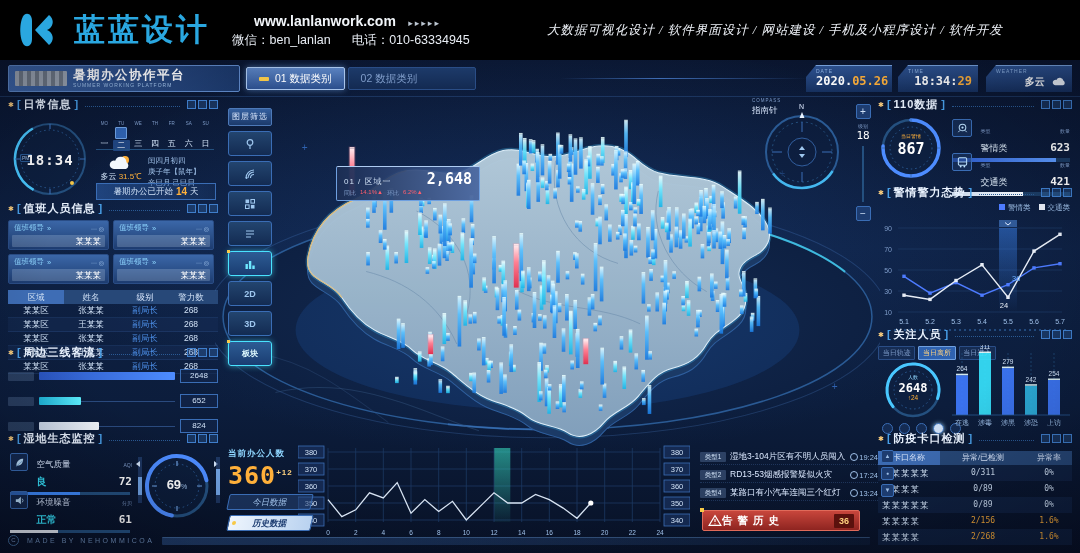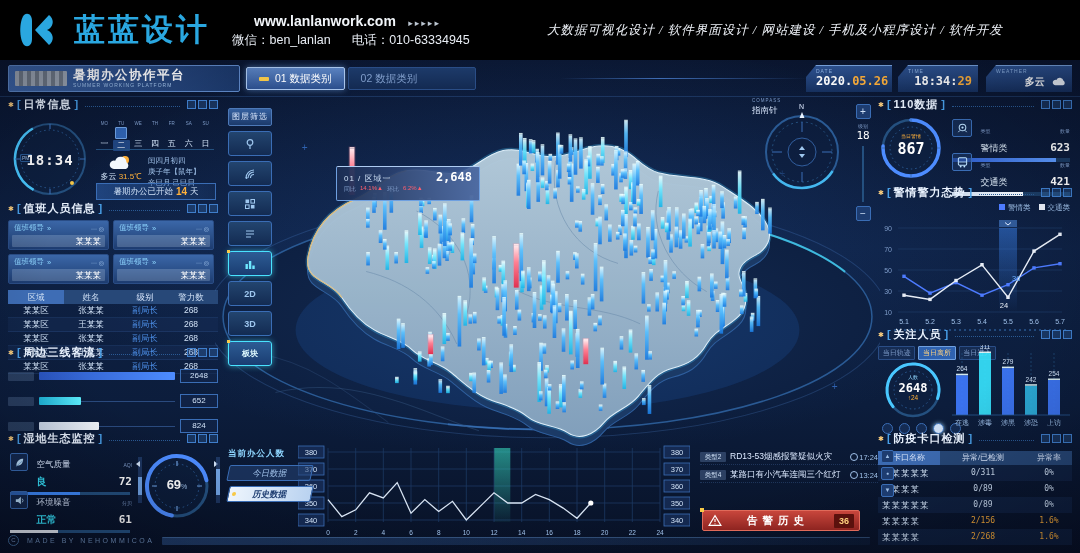--- a/index.html
+++ b/index.html
@@ -127,21 +127,21 @@
   .cmp-cn{position:absolute;left:2px;top:7px;color:#dce9ff;font-size:8.5px;}
   .zoomctl{position:absolute;left:854px;top:44px;width:18px;text-align:center;}
   .zbtn{width:15px;height:15px;box-sizing:border-box;border:1px solid #3a6db5;background:#1d3c70;color:#cfe0f5;font-size:10px;line-height:13px;margin:0 auto;border-radius:2px;}
   .zlv-l{color:#7f9cc9;font-size:5px;margin-top:4px;}
   .zlv{color:#fff;font-size:11px;font-family:"DejaVu Sans Mono",monospace;}
   .ztrack{width:2px;height:56px;background:#24507f;margin:4px auto;}
   
   .maptip{position:absolute;left:336px;top:106px;width:144px;height:35px;background:linear-gradient(90deg,rgba(28,46,84,.94),rgba(66,96,156,.88));border:1px solid #6fa0e0;border-top:1px solid #aeccf2;border-radius:2px;padding:3px 7px;box-sizing:border-box;z-index:4;}
   .maptip .r1{display:flex;align-items:baseline;}
   .maptip .nm{color:#cfe0f5;font-size:8px;letter-spacing:1px;}
-  .maptip .big{margin-left:auto;color:#fff;font-size:12px;font-weight:bold;font-family:"DejaVu Sans Mono",monospace;}
+  .maptip .big{margin-left:auto;color:#fff;font-size:15px;font-weight:bold;font-family:"DejaVu Sans Mono",monospace;}
   .maptip .r2{display:flex;gap:4px;font-size:6px;color:#7f9cc9;margin-top:1px;}
   .maptip .r2 b{color:#ff5f6e;font-weight:normal;}
   
   .office{position:absolute;left:228px;top:388px;width:86px;}
   .off-lab{color:#8fd6ff;font-size:8.5px;letter-spacing:1px;font-weight:bold;}
   .off-val{color:#ffb03a;font-size:25px;font-weight:bold;font-family:"DejaVu Sans Mono",monospace;letter-spacing:1px;line-height:26px;}
   .off-val sup{color:#ffd27f;font-size:8px;font-family:"Liberation Sans",sans-serif;}
   .off-btn{margin-top:5px;width:82px;height:14px;transform:skewX(-12deg);background:rgba(38,70,120,.55);border:1px solid #3a6db5;color:#9fc0e8;font-size:8.5px;text-align:center;line-height:14px;border-radius:2px;}
   .off-btn.active{background:linear-gradient(90deg,#eef5fd,#b9d2f0);color:#1d3c70;font-weight:bold;position:relative;}
   .off-btn.active::before{content:"";position:absolute;left:3px;top:5px;width:4px;height:4px;background:#f7c948;border-radius:50%;}
@@ -149,21 +149,21 @@
   .alerts{position:absolute;left:700px;top:390px;width:178px;z-index:4;}
   .arow{display:flex;align-items:center;height:14px;margin-bottom:3px;gap:4px;border-bottom:1px dotted rgba(90,140,210,.25);}
   .atag{width:26px;height:10px;background:rgba(110,140,190,.35);border-radius:1px;color:#cfe0f5;font-size:6.5px;text-align:center;line-height:10px;flex:0 0 auto;}
   .atxt{flex:1;color:#dce9ff;font-size:8.5px;white-space:nowrap;overflow:hidden;}
   .atime{color:#9fc0e8;font-size:7.5px;flex:0 0 auto;}
   .aclk{display:inline-block;width:6px;height:6px;border:1px solid #9fc0e8;border-radius:50%;vertical-align:-1px;margin-right:1px;}
   .ascroll{position:absolute;right:-16px;top:0;width:13px;}
   .asb{width:13px;height:13px;box-sizing:border-box;border:1px solid #3a6db5;background:#1d3c70;color:#9fc0e8;font-size:6px;text-align:center;line-height:11px;border-radius:2px;margin-bottom:4px;}
   .banner{position:absolute;left:2px;top:60px;width:158px;height:21px;background:linear-gradient(180deg,#c8463c,#8e2420);border:1px solid #e06a5a;border-radius:2px;display:flex;align-items:center;padding:0 5px;box-sizing:border-box;}
   .banner::before{content:"";position:absolute;left:-3px;top:-3px;width:4px;height:4px;background:#f7c948;}
-  .ban-tx{flex:1;text-align:center;color:#fff;font-size:10.5px;font-weight:bold;letter-spacing:5px;}
+  .ban-tx{flex:1;text-align:left;color:#fff;font-size:10.5px;font-weight:bold;letter-spacing:5px;}
   .ban-bd{width:20px;height:14px;background:#5a110d;color:#ffd27f;font-size:9px;font-weight:bold;text-align:center;line-height:14px;border-radius:1px;}
   
   .g110{position:absolute;left:2px;top:20px;width:62px;height:62px;}
   .g110 .lab{position:absolute;width:62px;text-align:center;top:16px;color:#ffb03a;font-size:5px;}
   .g110 .val{position:absolute;width:62px;text-align:center;top:23px;color:#fff;font-size:15px;font-weight:bold;font-family:"DejaVu Sans Mono",monospace;}
   .r110{position:absolute;left:74px;width:118px;}
   .r110 .ico{width:18px;height:16px;border:1px solid #3a6db5;background:rgba(30,60,110,.5);border-radius:2px;display:inline-flex;align-items:center;justify-content:center;vertical-align:top;}
   .r110 .mid{display:inline-block;margin-left:4px;}
   .r110 .sm{font-size:5px;color:#7f9cc9;}
   .r110 .tp{font-size:9px;color:#dce9f5;}
@@ -1377,20 +1377,21 @@
     </div>
 
     <div class="footer-bar">
       <span class="foot-ic">C</span>
       <span class="foot-tx">MADE BY NEHOMMICOA</span>
       <span class="foot-line"></span>
     </div>
 
     <div class="office" style="z-index:4;">
       <div class="off-lab">当前办公人数</div>
+      <div class="off-val"><span>360</span><sup>+12</sup></div>
       <div class="off-btn">今日数据</div>
       <div class="off-btn active">历史数据</div>
     </div>
     <div id="office-chart" class="abs" style="left:298px;top:378px;width:392px;height:104px;z-index:3;">
         <svg width="392" height="104" viewBox="0 0 392 104">
           <defs>
             <linearGradient id="oG" x1="0" y1="0" x2="0" y2="1">
               <stop offset="0" stop-color="#3ae8c8" stop-opacity="0.55"></stop>
               <stop offset="1" stop-color="#3ae8c8" stop-opacity="0.05"></stop>
             </linearGradient>
@@ -1447,20 +1448,25 @@
           <text x="251.3" y="97" fill="#9fc0e9" font-size="6.5" text-anchor="middle">16</text>
           <text x="279.0" y="97" fill="#9fc0e9" font-size="6.5" text-anchor="middle">18</text>
           <text x="306.7" y="97" fill="#9fc0e9" font-size="6.5" text-anchor="middle">20</text>
           <text x="334.3" y="97" fill="#9fc0e9" font-size="6.5" text-anchor="middle">22</text>
           <text x="362.0" y="97" fill="#9fc0e9" font-size="6.5" text-anchor="middle">24</text>
         </svg>
       </div>
 
     <div class="alerts">
       <div class="arow">
+          <span class="atag">类型1</span>
+          <span class="atxt">湿地3-104片区有不明人员闯入</span>
+          <span class="atime"><i class="aclk"></i><span>19:24</span></span>
+        </div>
+      <div class="arow">
           <span class="atag">类型2</span>
           <span class="atxt">RD13-53烟感报警疑似火灾</span>
           <span class="atime"><i class="aclk"></i><span>17:24</span></span>
         </div>
       <div class="arow">
           <span class="atag">类型4</span>
           <span class="atxt">某路口有小汽车连闯三个红灯</span>
           <span class="atime"><i class="aclk"></i><span>13:24</span></span>
         </div>
       <div class="ascroll">

